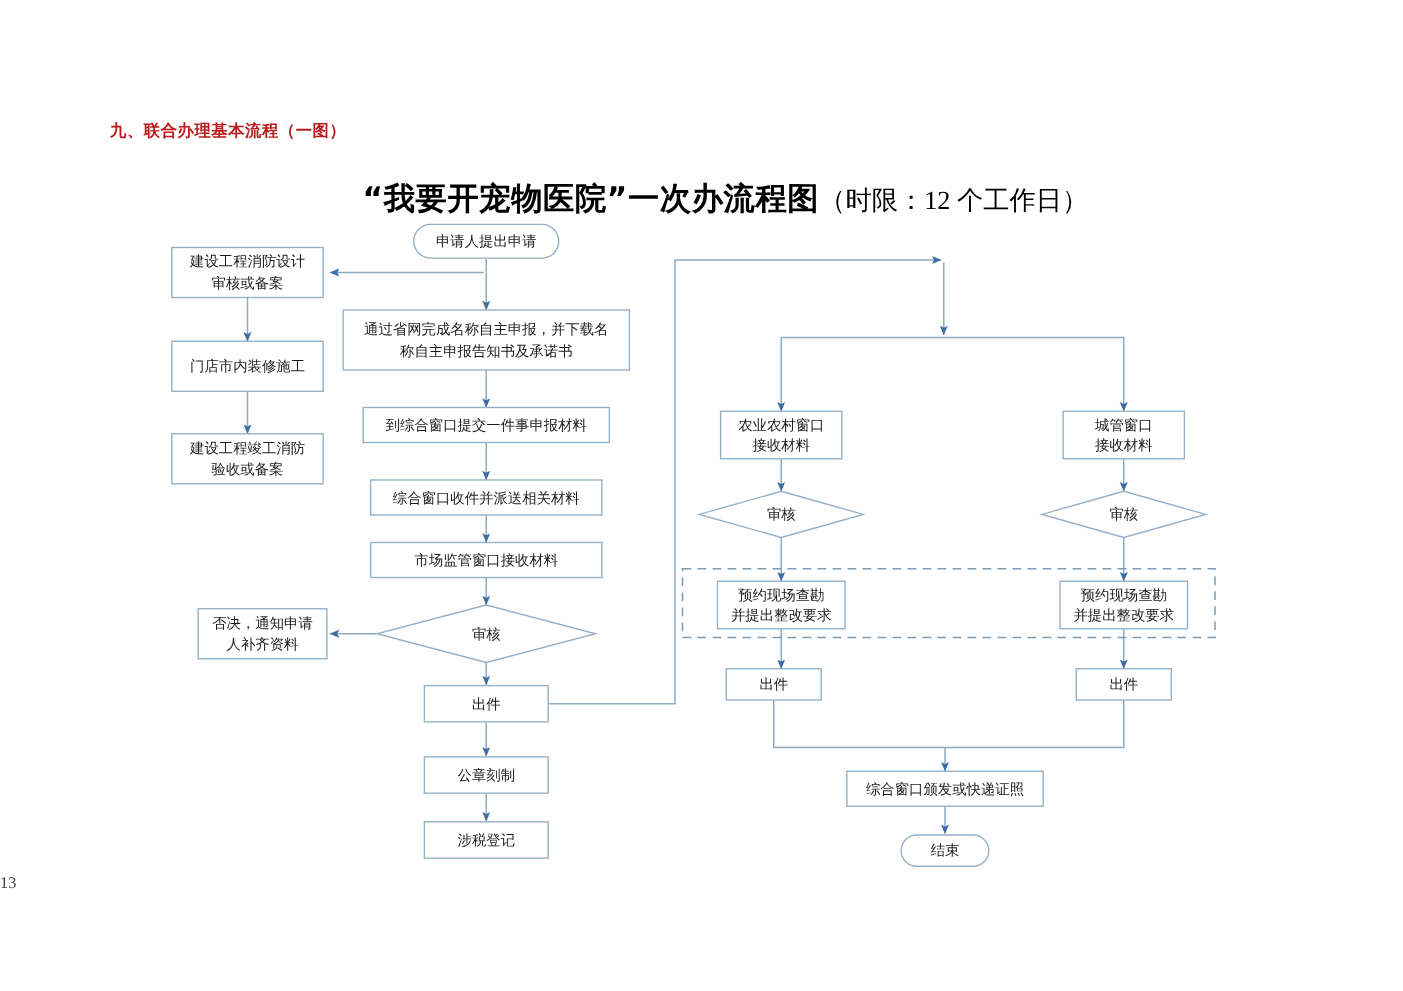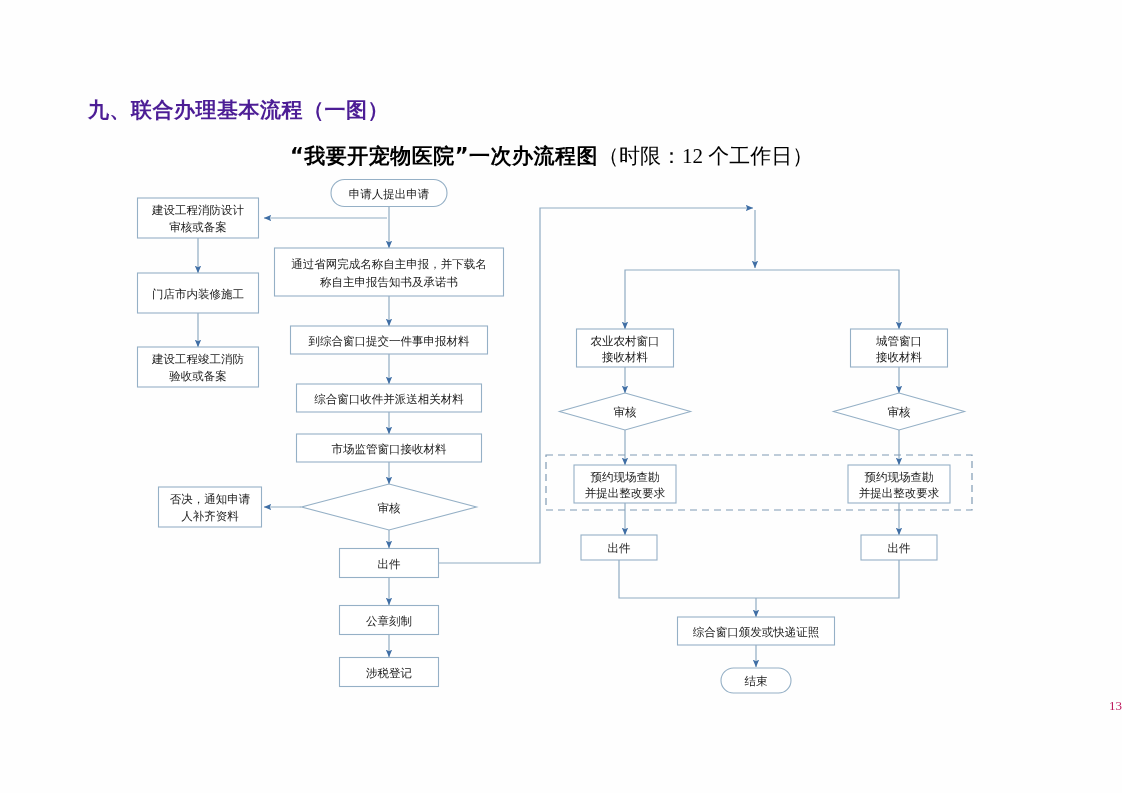--- a/index.html
+++ b/index.html
@@ -18,53 +18,53 @@
     position: absolute;
     inset: 0;
     background: #fefefe;
   }
   .heading {
     position: absolute;
     left: 88px;
     top: 96px;
     font-family: "DejaVu Sans", "Liberation Sans", sans-serif;
     font-weight: bold;
-    font-size: 21px;
-    color: #4c1d95;
+    font-size: 13px;
+    color: #b91c1c;
     letter-spacing: 0.5px;
     white-space: nowrap;
   }
   .doc-title {
     position: absolute;
     left: 290px;
     top: 142px;
     white-space: nowrap;
     color: #000000;
   }
   .doc-title .main {
     font-family: "DejaVu Sans", "Liberation Sans", sans-serif;
     font-weight: bold;
-    font-size: 21px;
+    font-size: 25px;
     letter-spacing: 0.5px;
   }
   .doc-title .sub {
     font-family: "Liberation Serif", "DejaVu Serif", serif;
     font-size: 21px;
     font-weight: normal;
     letter-spacing: 0px;
   }
   .page-number {
     position: absolute;
     left: 0;
     right: 0;
     top: 698px;
-    text-align: right;
+    text-align: left;
     font-family: "Liberation Serif", "DejaVu Serif", serif;
     font-size: 13px;
-    color: #be185d;
+    color: #404040;
   }
   svg.flow {
     position: absolute;
     left: 0;
     top: 0;
     width: 1122px;
     height: 793px;
   }
   .node-box {
     fill: #ffffff;

